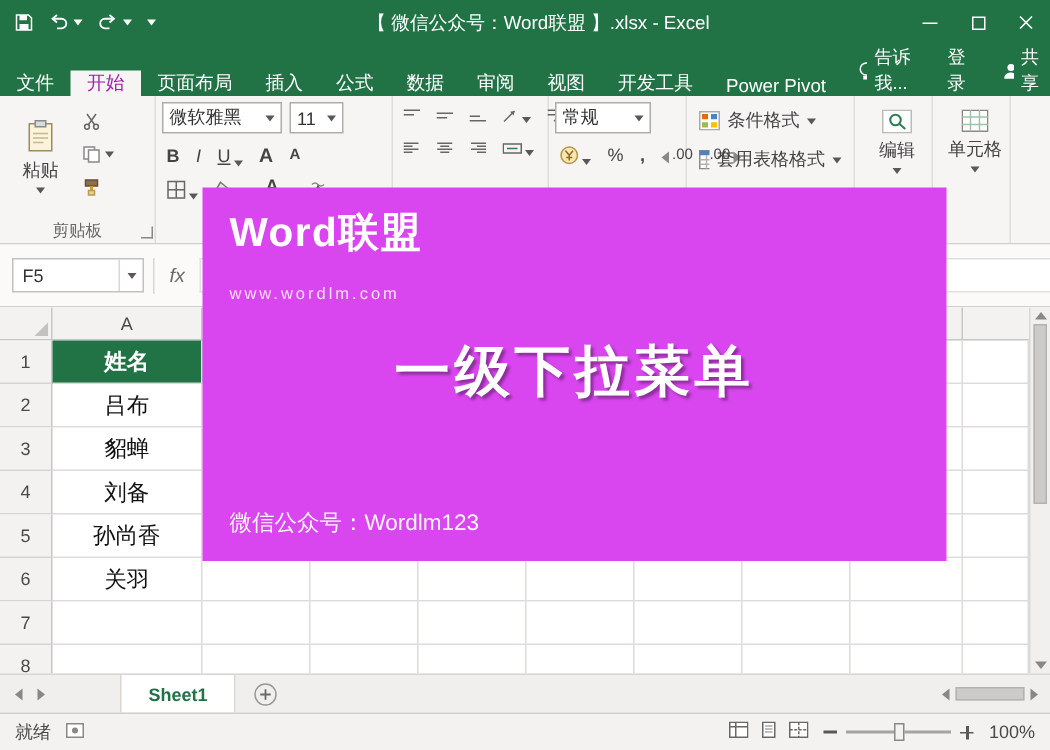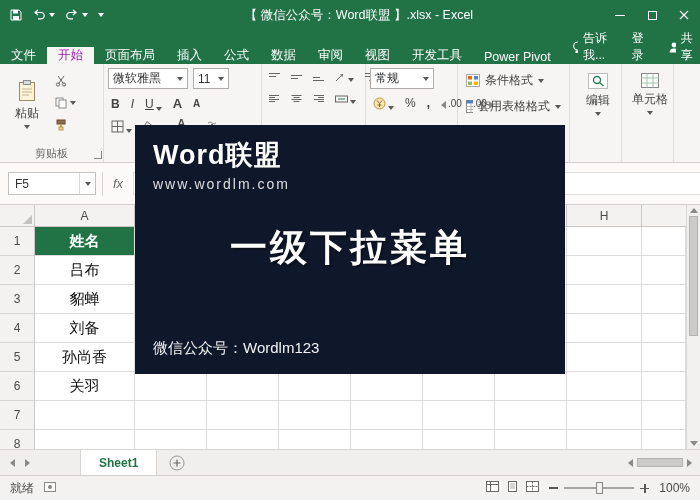--- a/index.html
+++ b/index.html
@@ -85,24 +85,24 @@
 .viewicons{display:flex;align-items:center;gap:7px}
 .zoomwrap{display:flex;align-items:center;gap:6px}
 .ztrack{position:relative;width:70px;height:2px;background:#a6a4a2}
 .ztick{position:absolute;left:50%;top:-3px;width:1px;height:8px;background:#8a8886}
 .zthumb{position:absolute;left:46%;top:-5px;width:7px;height:12px;background:#f3f2f1;border:1px solid #8a8886}
 .zminus{width:9px;height:2px;background:#5a5856}
 .zplus{position:relative;width:9px;height:9px}
 .zplus::before{content:"";position:absolute;left:0;top:4px;width:9px;height:1.5px;background:#5a5856}
 .zplus::after{content:"";position:absolute;left:4px;top:0;width:1.5px;height:9px;background:#5a5856}
 
-.overlay{position:absolute;left:135px;top:125px;width:430px;height:249px;background:#0f172a;color:#fff;z-index:40;overflow:hidden}
+.overlay{position:absolute;left:135px;top:125px;width:496px;height:249px;background:#d946ef;color:#fff;z-index:40;overflow:hidden}
 .ov-logo{position:absolute;left:18px;top:12px}
 .ov-logo-main{font-size:27px;font-weight:bold;letter-spacing:1px}
-.ov-logo-sub{font-size:14px;letter-spacing:2px;color:rgba(255,255,255,.85);margin-top:3px}
+.ov-logo-sub{font-size:11px;letter-spacing:2px;color:rgba(255,255,255,.85);margin-top:17px}
 .ov-title{position:absolute;left:0;right:0;top:98px;text-align:center;font-size:37px;font-weight:bold;letter-spacing:3px;text-shadow:2px 2px 2px rgba(0,0,0,.35)}
 .ov-footer{position:absolute;left:18px;bottom:16px;font-size:15px;color:rgba(255,255,255,.95)}
 </style>
 </head>
 <body>
 
 <div class="app">
 
   <div class="titlebar">
     <div class="qat">

